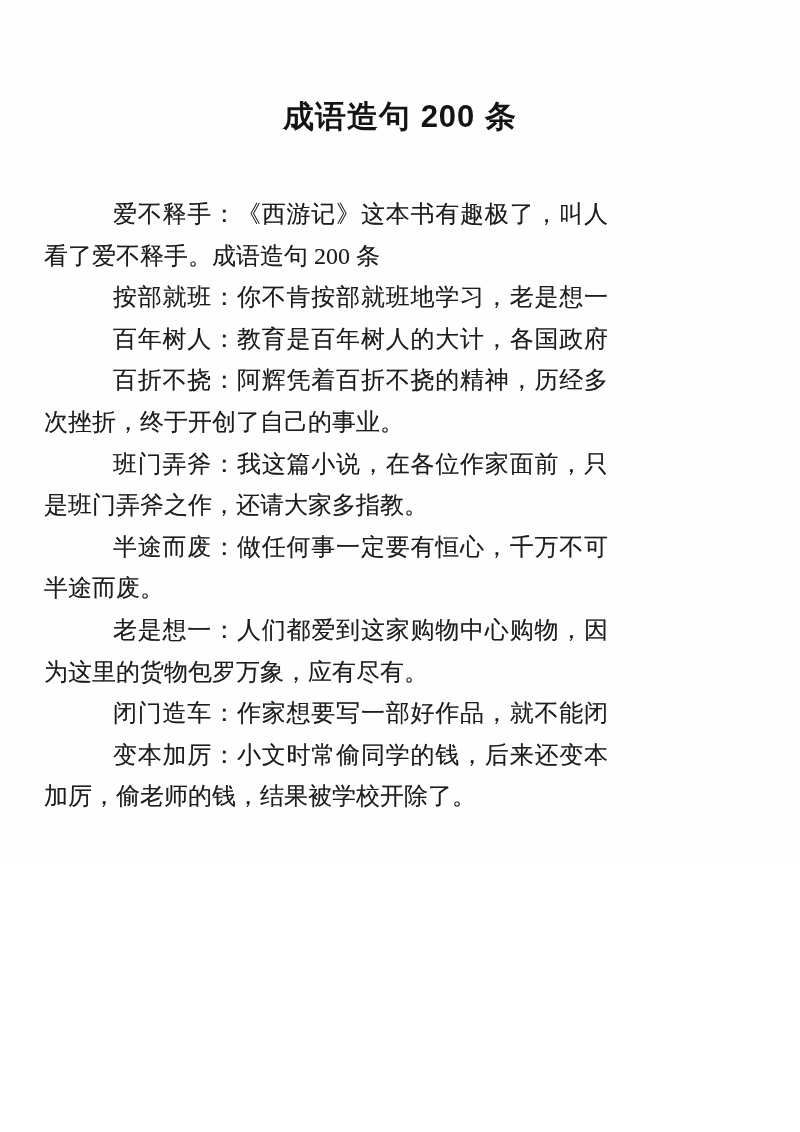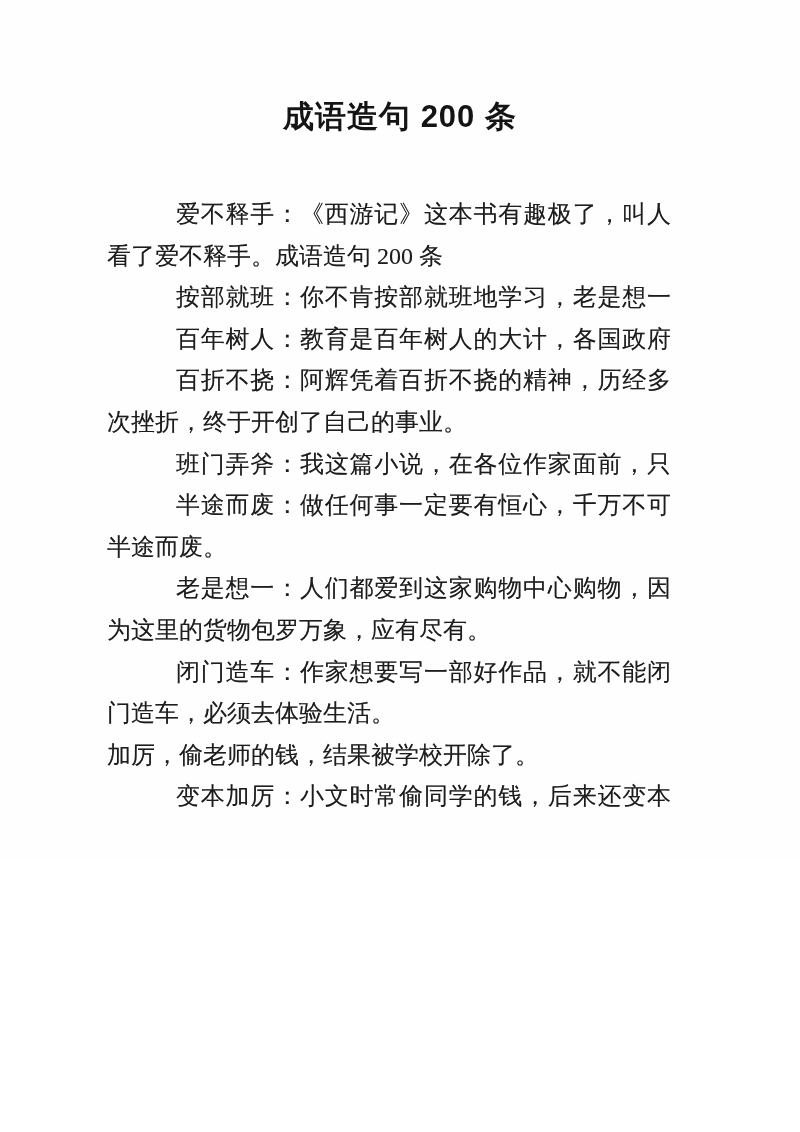--- a/index.html
+++ b/index.html
@@ -21,21 +21,21 @@
     text-align: center;
     font-family: "Liberation Sans", "DejaVu Sans", sans-serif;
     font-weight: 700;
     font-size: 31px;
     line-height: 34px;
     letter-spacing: 1px;
     color: #141414;
   }
   .doc-body {
     margin-top: 60px;
-    margin-left: 107px;
+    margin-left: 44px;
     width: 564px;
     font-family: "Liberation Serif", "DejaVu Serif", serif;
     font-size: 24px;
     line-height: 41.6px;
     color: #1d1d1d;
     text-shadow: 0 0 0.5px rgba(30,30,30,0.45);
   }
   .para {
     margin: 0;
     padding: 0;
@@ -74,35 +74,35 @@
     <span class="line first fill">百年树人：教育是百年树人的大计，各国政府</span>
   </p>
 
   <p class="para">
     <span class="line first fill">百折不挠：阿辉凭着百折不挠的精神，历经多</span>
     <span class="line">次挫折，终于开创了自己的事业。</span>
   </p>
 
   <p class="para">
     <span class="line first fill">班门弄斧：我这篇小说，在各位作家面前，只</span>
+    <span class="line">是班门弄斧之作，还请大家多指教。</span>
   </p>
 
   <p class="para">
     <span class="line first fill">半途而废：做任何事一定要有恒心，千万不可</span>
     <span class="line">半途而废。</span>
   </p>
 
   <p class="para">
     <span class="line first fill">老是想一：人们都爱到这家购物中心购物，因</span>
     <span class="line">为这里的货物包罗万象，应有尽有。</span>
   </p>
 
   <p class="para">
     <span class="line first fill">闭门造车：作家想要写一部好作品，就不能闭</span>
-    <span class="line">门造车，必须去体验生活。</span>
   </p>
 
   <p class="para">
+    <span class="line first fill">变本加厉：小文时常偷同学的钱，后来还变本</span>
     <span class="line">加厉，偷老师的钱，结果被学校开除了。</span>
-    <span class="line first fill">变本加厉：小文时常偷同学的钱，后来还变本</span>
   </p>
 </div>
 </div>
 
 </body></html>

